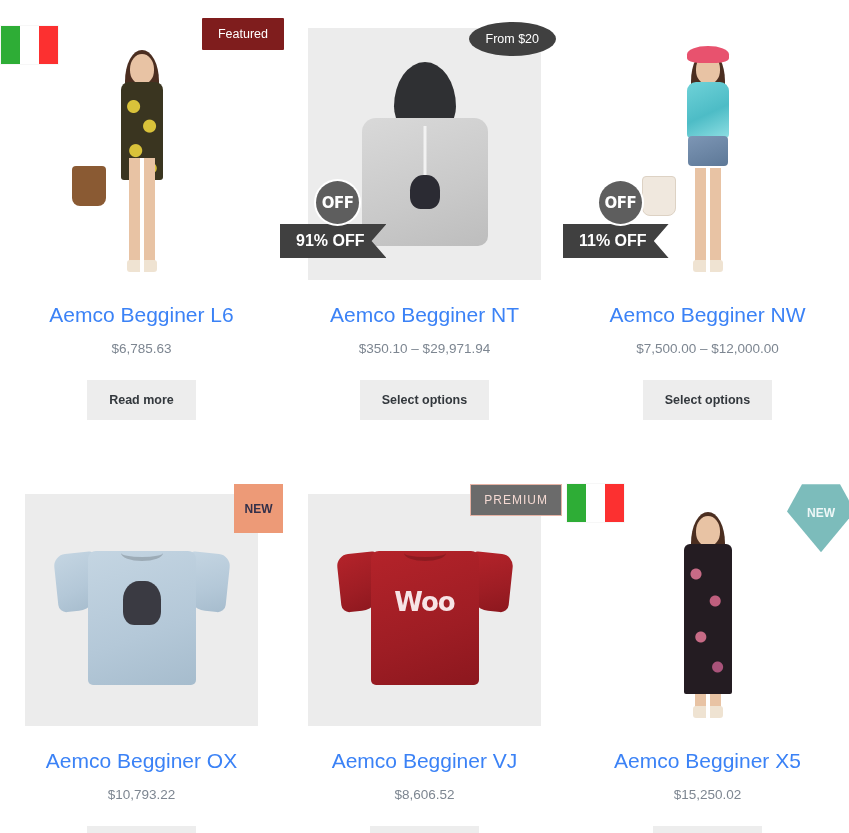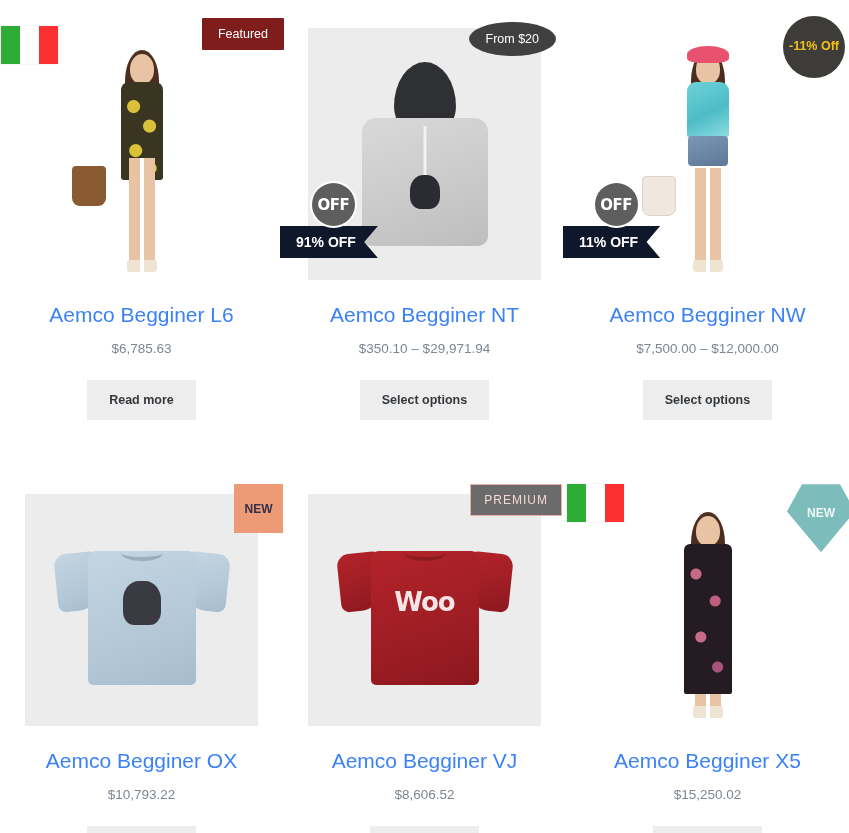--- a/index.html
+++ b/index.html
@@ -259,23 +259,23 @@
     color: #ffffff;
     font-size: 15px; font-weight: bold;
     font-family: "DejaVu Sans", sans-serif;
     display: flex; align-items: center; justify-content: center;
     letter-spacing: -0.5px;
     z-index: 2;
     box-shadow: 0 0 0 2px #ffffff;
   }
   .ribbon-tail {
     margin-left: -9px;
-    background: #0f172a;
+    background: #404040;
     color: #ffffff;
-    font-size: 14px; font-weight: bold;
+    font-size: 16px; font-weight: bold;
     padding: 8px 22px 8px 16px;
     clip-path: polygon(0 0, 100% 0, 86% 50%, 100% 100%, 0 100%);
     white-space: nowrap;
   }
 
   .badge-square {
     position: absolute; top: 18px; right: 0px;
     width: 49px; height: 49px;
     background: #ed9a77;
     color: #33304a;
@@ -392,21 +392,20 @@
         <div class="ribbon-tail">91% OFF</div>
       </div>
     </div>
 
     <h2 class="product-title">Aemco Begginer NT</h2>
     <div class="product-price">$350.10 – $29,971.94</div>
     <button class="product-button">Select options</button>
   </div>
 
   <div class="product-card">
-    <div class="badge-circle">-11% Off</div>
 
     <div class="media">
       <div class="img-frame plain">
         <div class="figure-wrap">
           <div class="model">
             <div class="hair"></div>
             <div class="head"></div>
             <div class="hat"></div>
             <div class="torso top-teal"></div>
             <div class="shorts-denim"></div>

